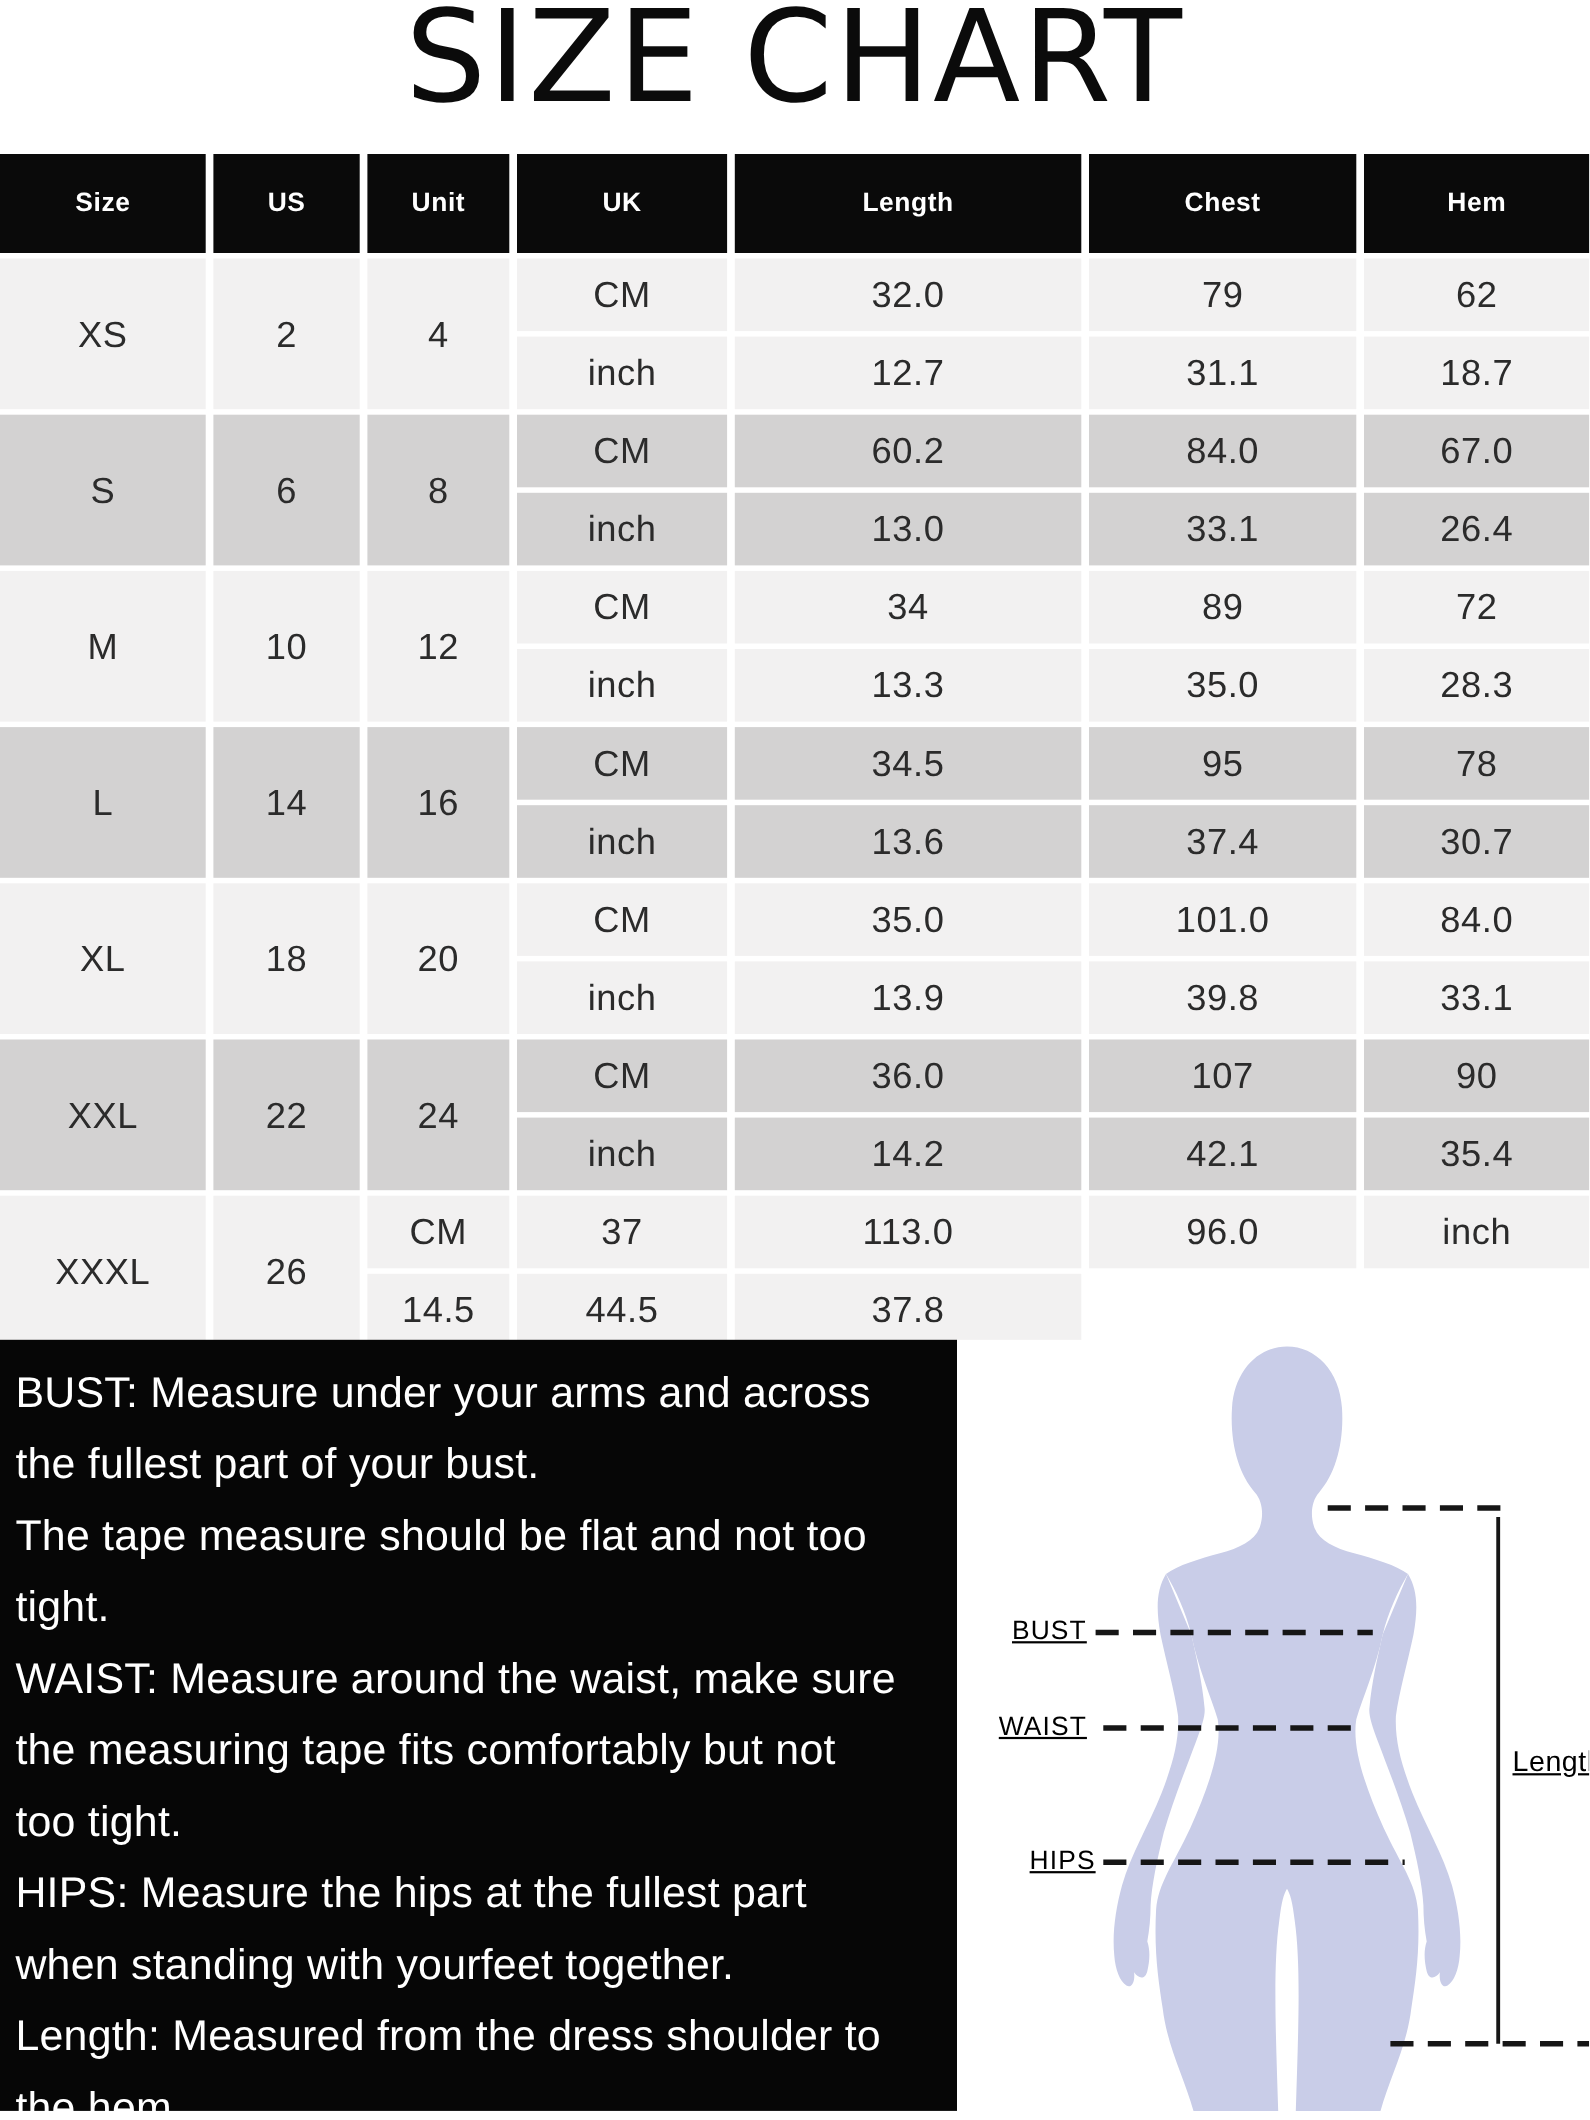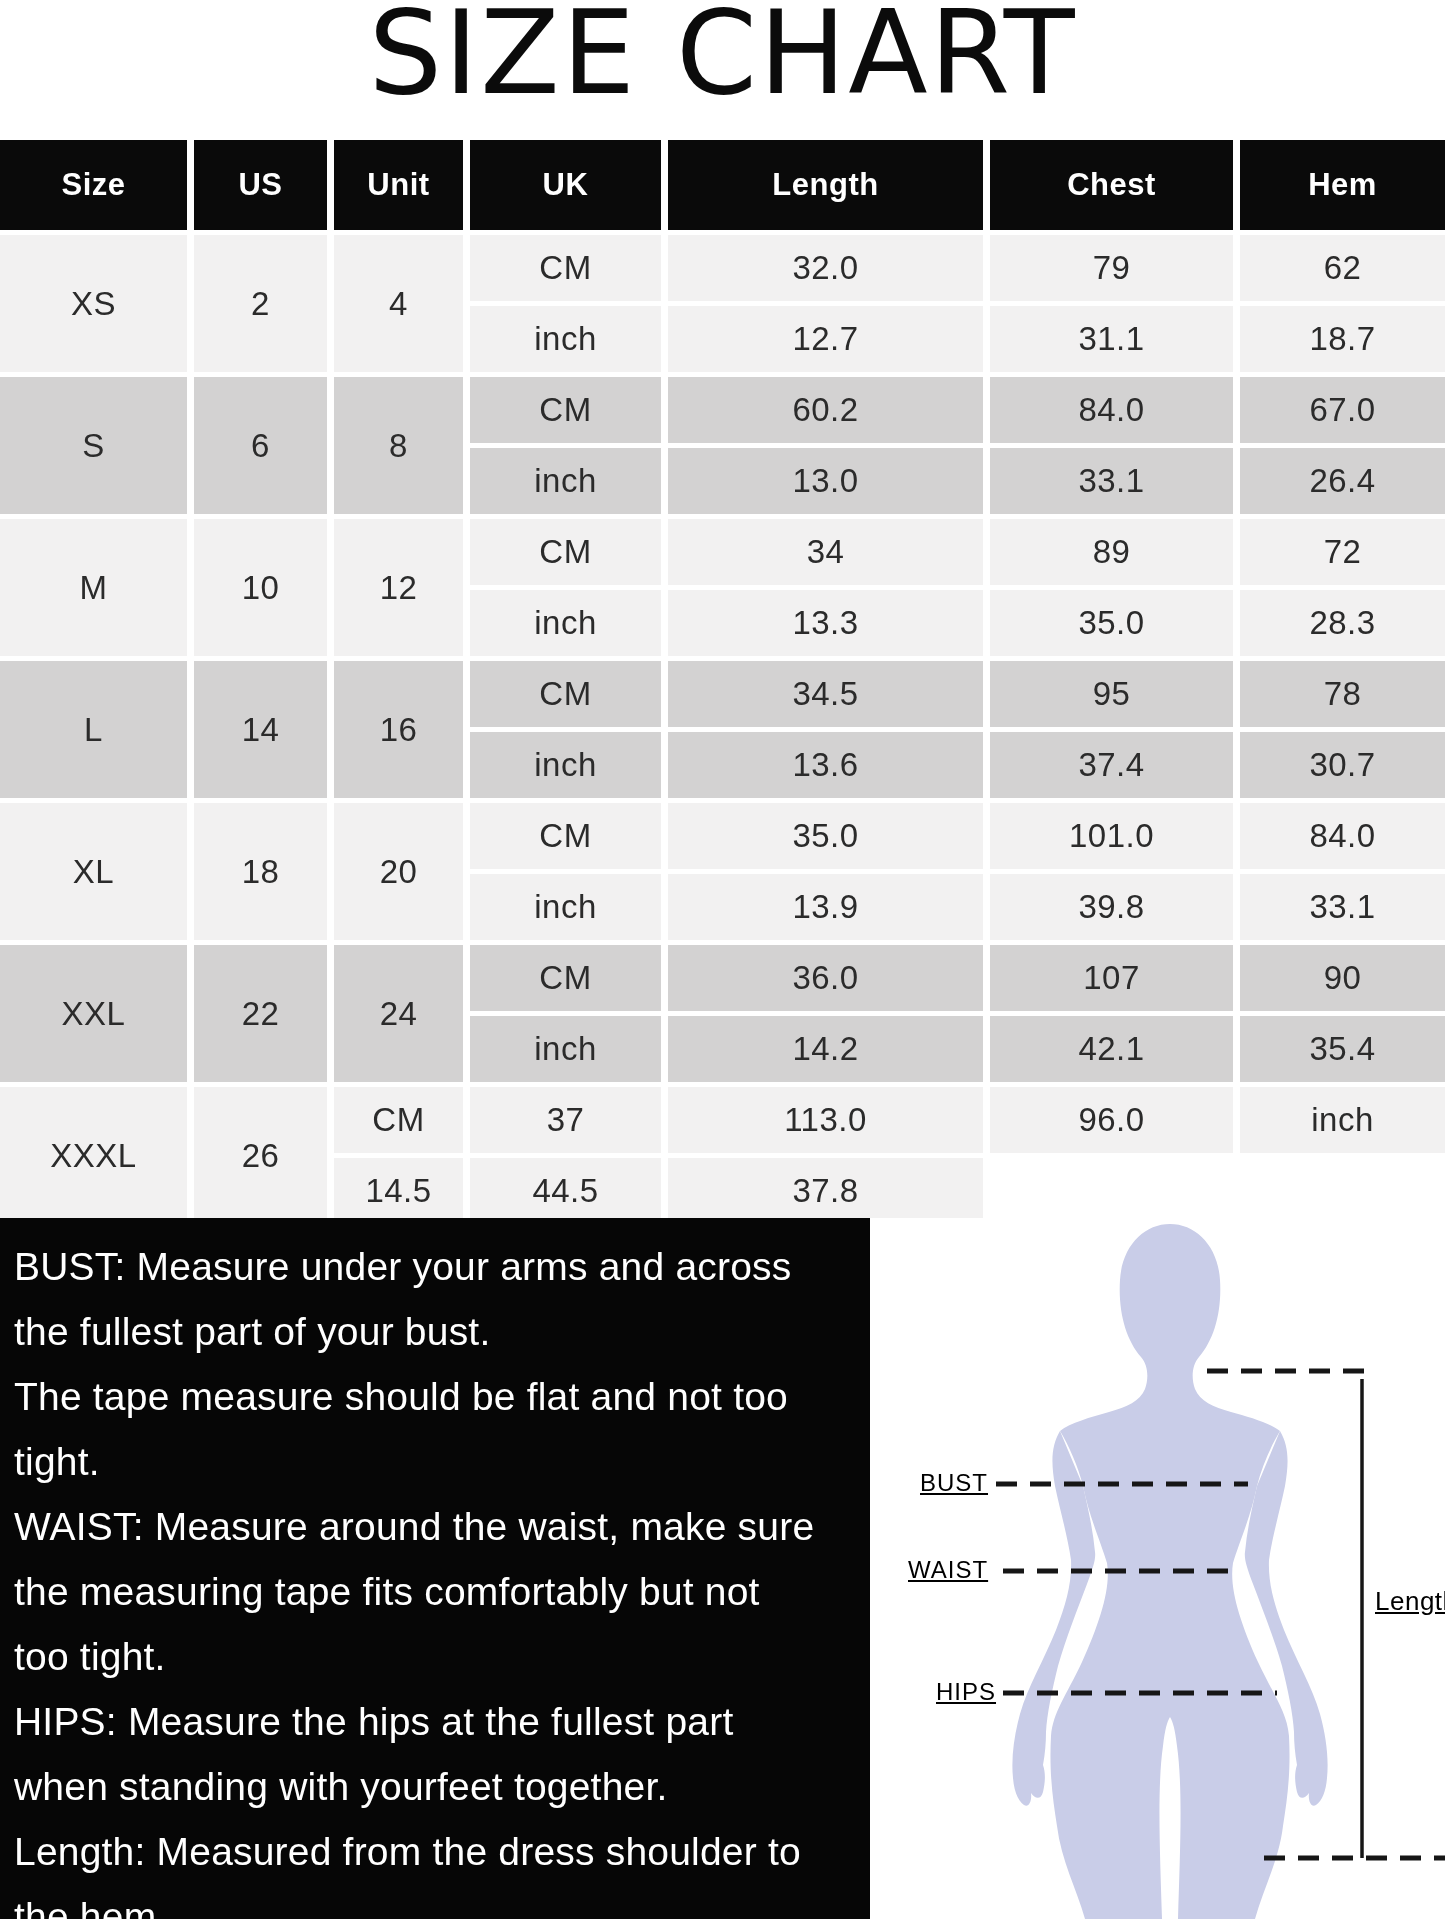--- a/index.html
+++ b/index.html
@@ -18,21 +18,21 @@
     position:absolute;left:0;top:140px;width:1445px;
     display:grid;
     grid-template-columns:187fr 133fr 129fr 191fr 315fr 243fr 205fr;
     grid-template-rows:90px repeat(14,66px);
     gap:5px 7px;background:#ffffff;
   }
   .cell{
     display:flex;align-items:center;justify-content:center;
     font-size:33px;color:#2b2b2b;letter-spacing:0.5px;
   }
-  .hdr{background:var(--header-bg,#0a0a0a);color:#ffffff;font-weight:bold;font-size:31px;}
+  .hdr{background:var(--header-bg,#0a0a0a);color:#ffffff;font-weight:bold;font-size:24px;}
   .light{background:var(--row-light,#f2f1f1);}
   .dark{background:var(--row-dark,#d3d2d2);}
   .merged{grid-row:span 2;}
   
   .bottom{position:absolute;left:0;top:1218px;width:1445px;height:701px;display:flex;justify-content:space-between;}
   .instructions{
     width:870px;height:100%;background:var(--panel-bg,#060606);
     box-sizing:border-box;padding:16px 0 0 14px;overflow:hidden;
   }
   .ins-line{

